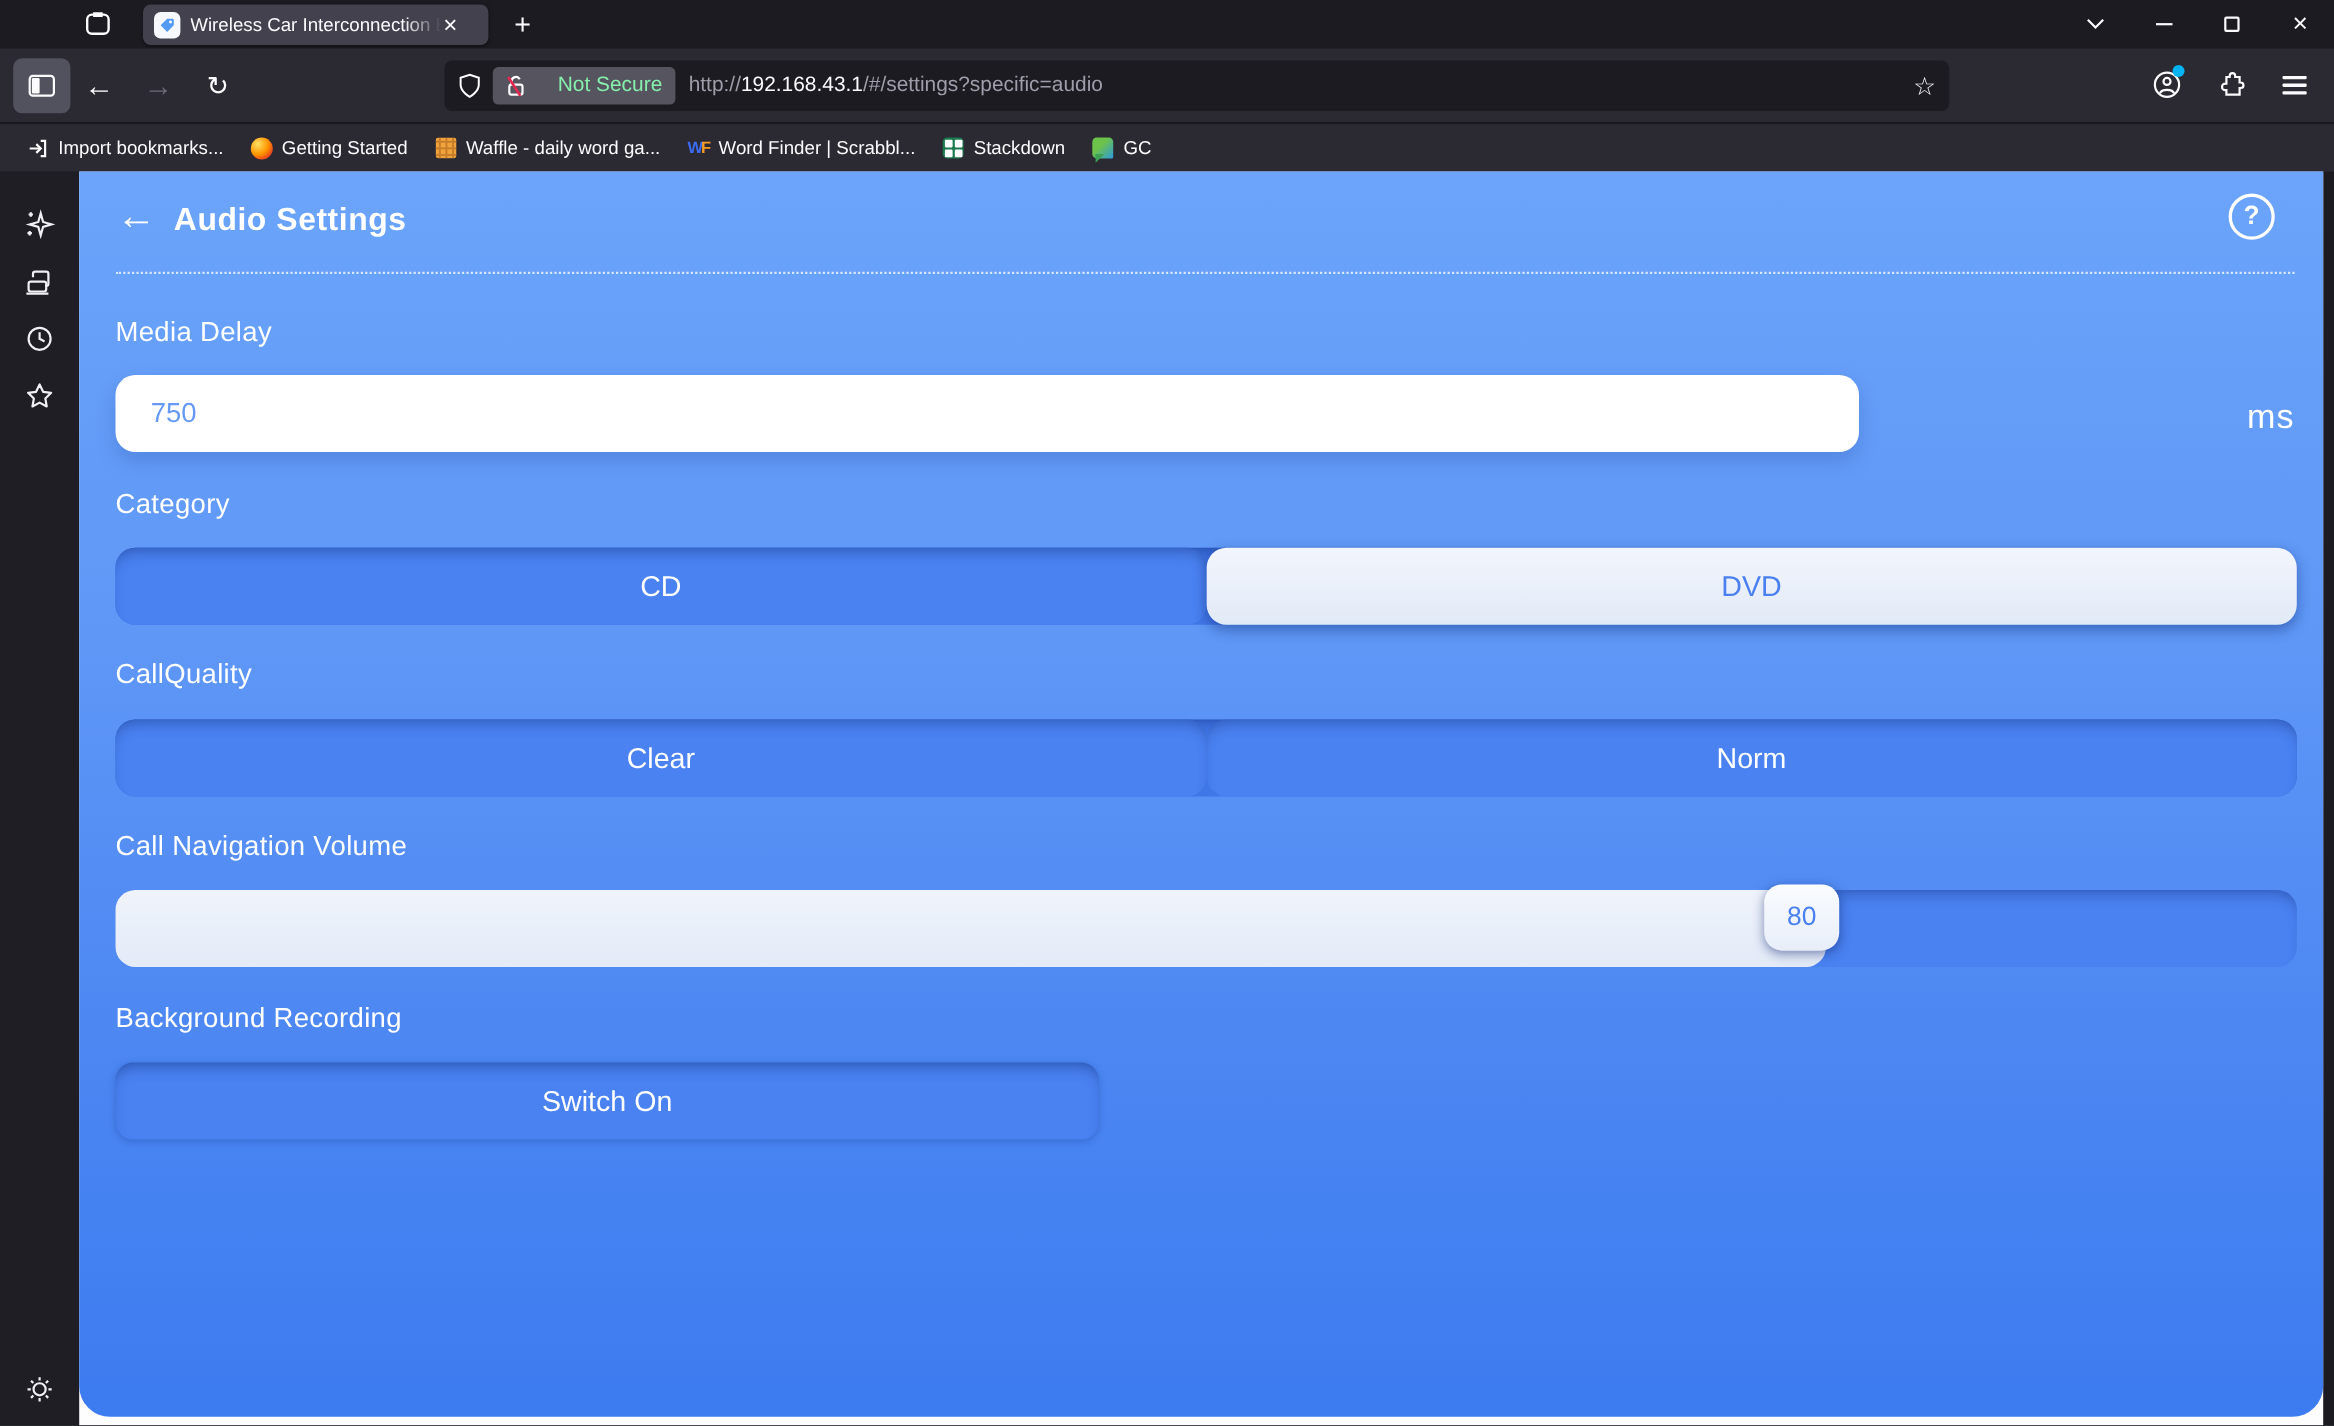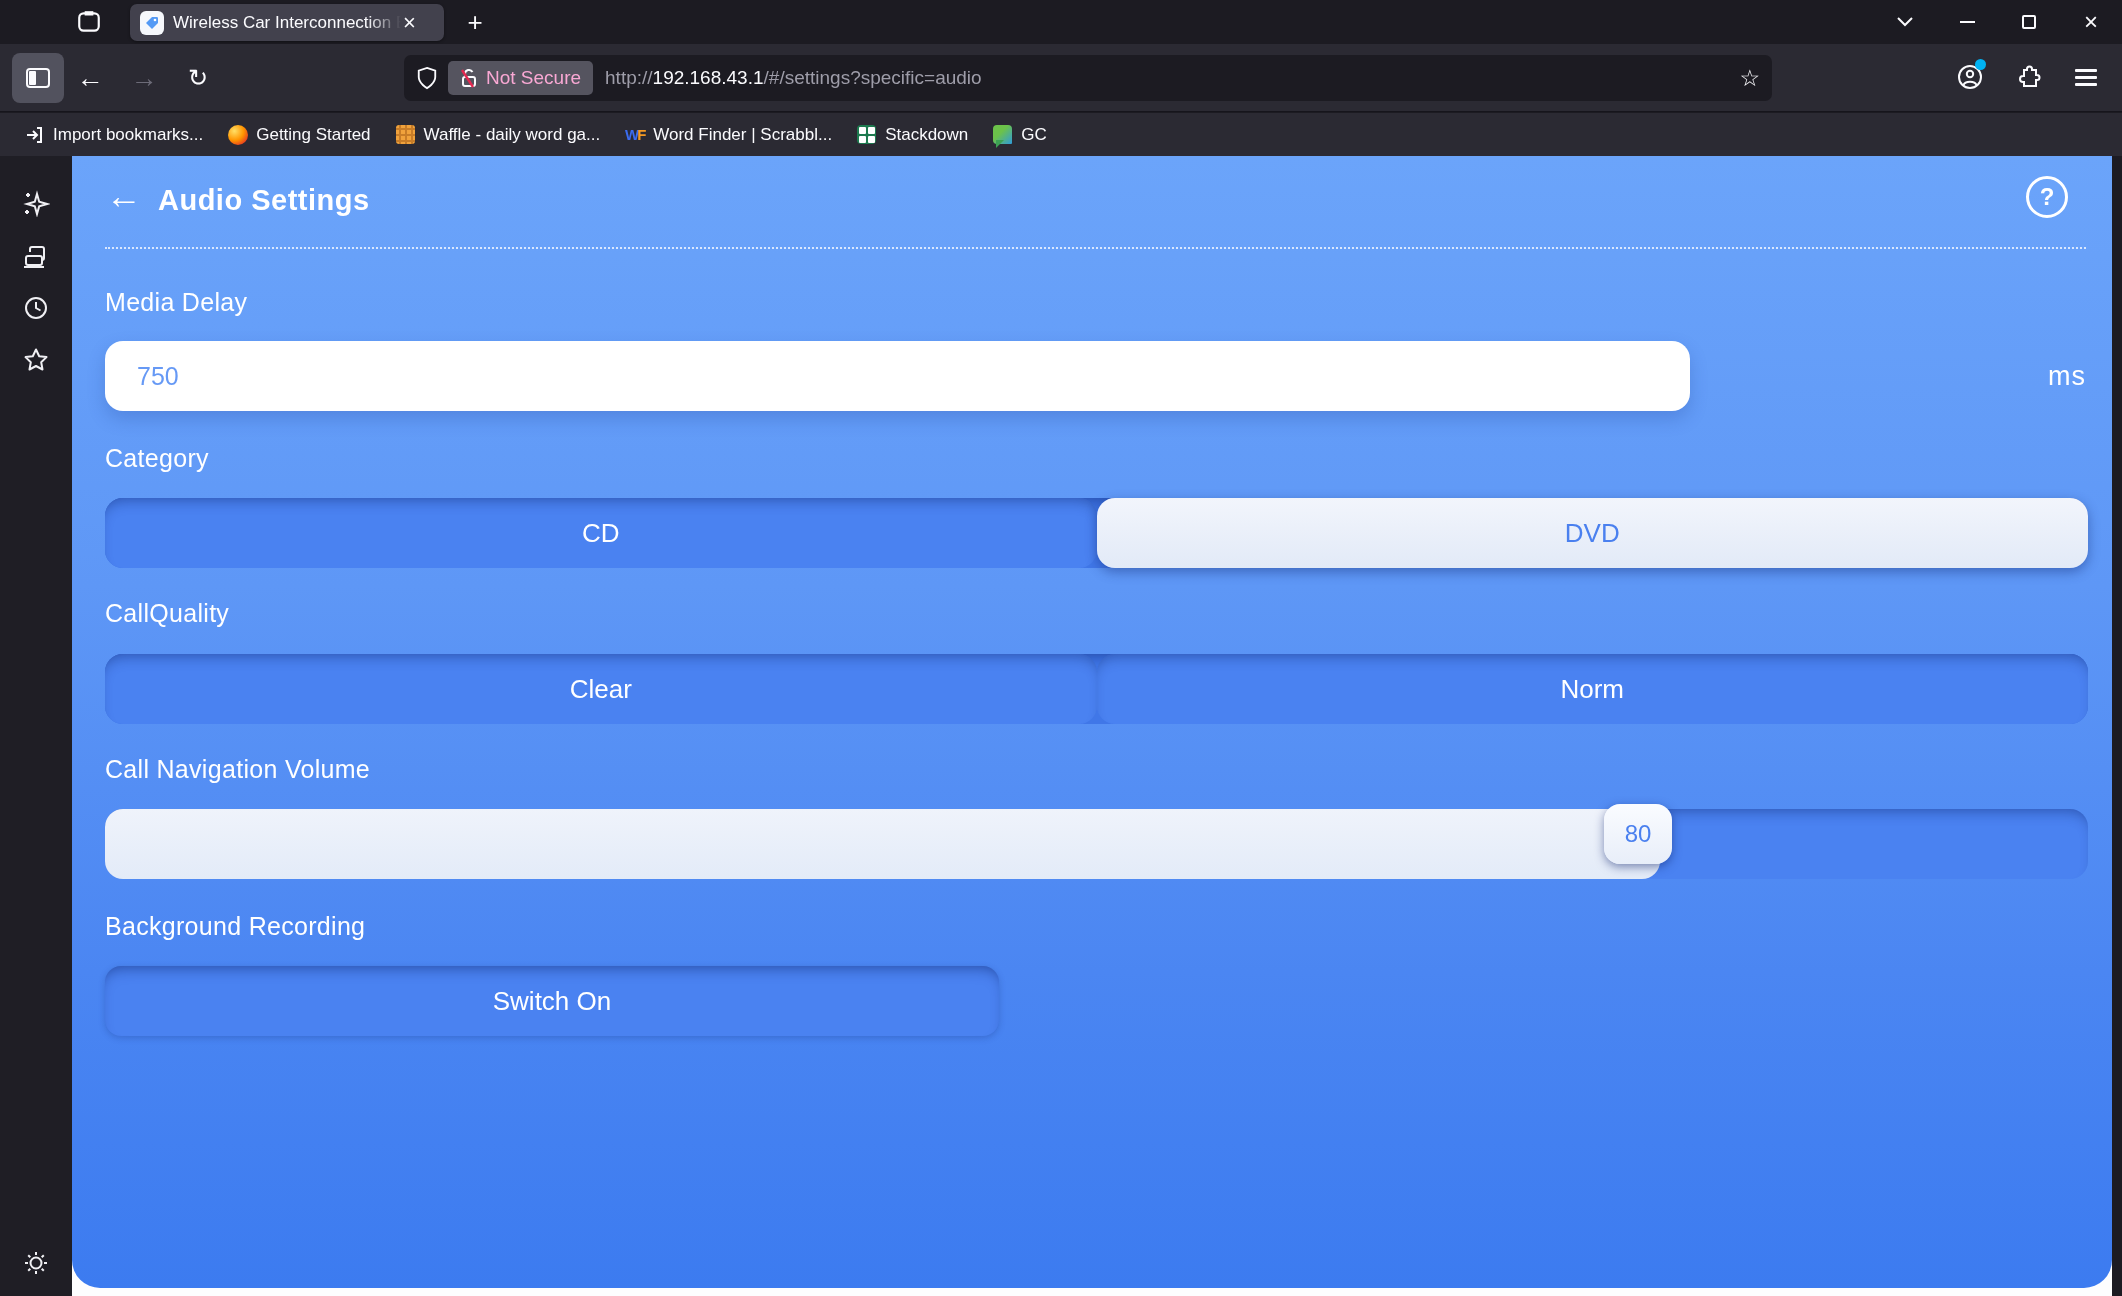--- a/index.html
+++ b/index.html
@@ -27,21 +27,21 @@
   .sidebar-toggle { position:absolute; left:12px; top:9px; width:52px; height:50px; background:#52525e; border-radius:8px; display:flex; align-items:center; justify-content:center; }
   .st-icon { width:24px; height:20px; border:2.5px solid #fbfbfe; border-radius:4px; position:relative; }
   .st-icon::before { content:""; position:absolute; left:1px; top:1px; bottom:1px; width:7px; background:#fbfbfe; border-radius:1px; }
   .nav-btn { width:44px; height:44px; display:flex; align-items:center; justify-content:center; font-size:27px; color:#fbfbfe; }
   .nav-back { position:absolute; left:68px; top:12px; }
   .nav-fwd { position:absolute; left:122px; top:12px; color:#6c6b78; }
   .nav-reload { position:absolute; left:176px; top:12px; font-size:24px; }
   .urlbar { position:absolute; left:404px; top:11px; width:1368px; height:46px; background:#1c1b22; border-radius:7px; display:flex; align-items:center; padding:0 12px; }
   .shield { margin-right:10px; display:flex; }
   .sec-chip { display:flex; align-items:center; gap:8px; background:#55545f; border-radius:5px; height:34px; padding:0 12px; margin-right:12px; }
-  .sec-chip span { color:#f9a8d4; font-size:19px; }
+  .sec-chip span { color:#86efac; font-size:19px;margin-left:21px; }
   .lock-wrap { position:relative; width:18px; height:20px; }
   .url-text { font-size:19px; color:#9e9da9; white-space:nowrap; overflow:hidden; flex:1; }
   .url-text .host { color:#fbfbfe; }
   .url-star { color:#fbfbfe; font-size:23px; margin-left:8px; }
   .tb-right { position:absolute; right:14px; top:11px; display:flex; align-items:center; gap:14px; }
   .tb-ic { width:44px; height:44px; display:flex; align-items:center; justify-content:center; position:relative; }
   .acct-dot { position:absolute; right:6px; top:4px; width:11px; height:11px; border-radius:50%; background:#00b3f4; }
   .menu-bars { width:22px; height:16px; position:relative; }
   .menu-bars i, .menu-bars i::before, .menu-bars i::after { content:""; position:absolute; left:0; width:22px; height:2.5px; background:#fbfbfe; border-radius:1px; }
   .menu-bars i { top:7px; } .menu-bars i::before { top:-7px; } .menu-bars i::after { top:7px; }
@@ -73,21 +73,21 @@
   .app-header { position:absolute; left:0; top:0; width:100%; height:92px; }
   .hdr-back { position:absolute; left:34px; top:22px; font-size:36px; color:#fff; font-weight:700; line-height:1; }
   .hdr-title { position:absolute; left:86px; top:28px; font-size:29px; color:#fff; font-weight:600; letter-spacing:.5px; }
   .hdr-help { position:absolute; right:44px; top:20px; width:42px; height:42px; border:3px solid #fff; border-radius:50%; color:#fff; font-size:24px; font-weight:700; display:flex; align-items:center; justify-content:center; }
   .hdr-divider { position:absolute; left:33px; right:26px; top:91px; border-top:2px dotted rgba(255,255,255,.75); }
 
   .form { position:absolute; left:33px; top:0; width:1983px; height:100%; }
   .f-label { position:absolute; color:#fff; font-size:25px; font-weight:500; letter-spacing:.3px; }
 
   .delay-input { position:absolute; left:0; top:185px; width:1585px; height:70px; border:none; outline:none; border-radius:18px; background:#fff; color:#6699f5; font-size:25px; font-family:"Liberation Sans",sans-serif; padding:4px 32px; box-shadow:0 8px 18px rgba(25,55,140,.22); }
-  .unit { position:absolute; right:2px; top:205px; color:#fff; font-size:27px; letter-spacing:1px; }
+  .unit { position:absolute; right:2px; top:205px; color:#fff; font-size:31px; letter-spacing:1px; }
 
   .segment { position:absolute; left:0; width:1983px; height:70px; border-radius:18px; background:#4077e8; display:flex; box-shadow:inset 0 9px 14px -7px rgba(8,28,95,.5); }
   .seg { flex:1; display:flex; align-items:center; justify-content:center; font-size:26px; color:#fff; border-radius:18px; }
   .seg.dark { background:#4a82f1; box-shadow:inset 0 9px 14px -7px rgba(8,28,95,.45); }
   .seg.lit { background:linear-gradient(180deg,#f2f5fc,#e2eaf7); color:#4a80ef; box-shadow:0 4px 12px rgba(20,45,120,.45); }
 
   .slider { position:absolute; left:0; top:653px; width:1983px; height:70px; border-radius:18px; background:#4a82f1; box-shadow:inset 0 9px 14px -7px rgba(8,28,95,.45); }
   .slider-fill { position:absolute; left:0; top:0; height:70px; width:1555px; border-radius:18px; background:linear-gradient(180deg,#eff3fb,#e3ebf8); }
   .slider-thumb { position:absolute; left:1499px; top:-5px; width:68px; height:60px; border-radius:16px; background:linear-gradient(180deg,#fafcff,#e8eef9); box-shadow:0 3px 10px rgba(15,35,110,.5); display:flex; align-items:center; justify-content:center; color:#4a80ef; font-size:24px; }
 

